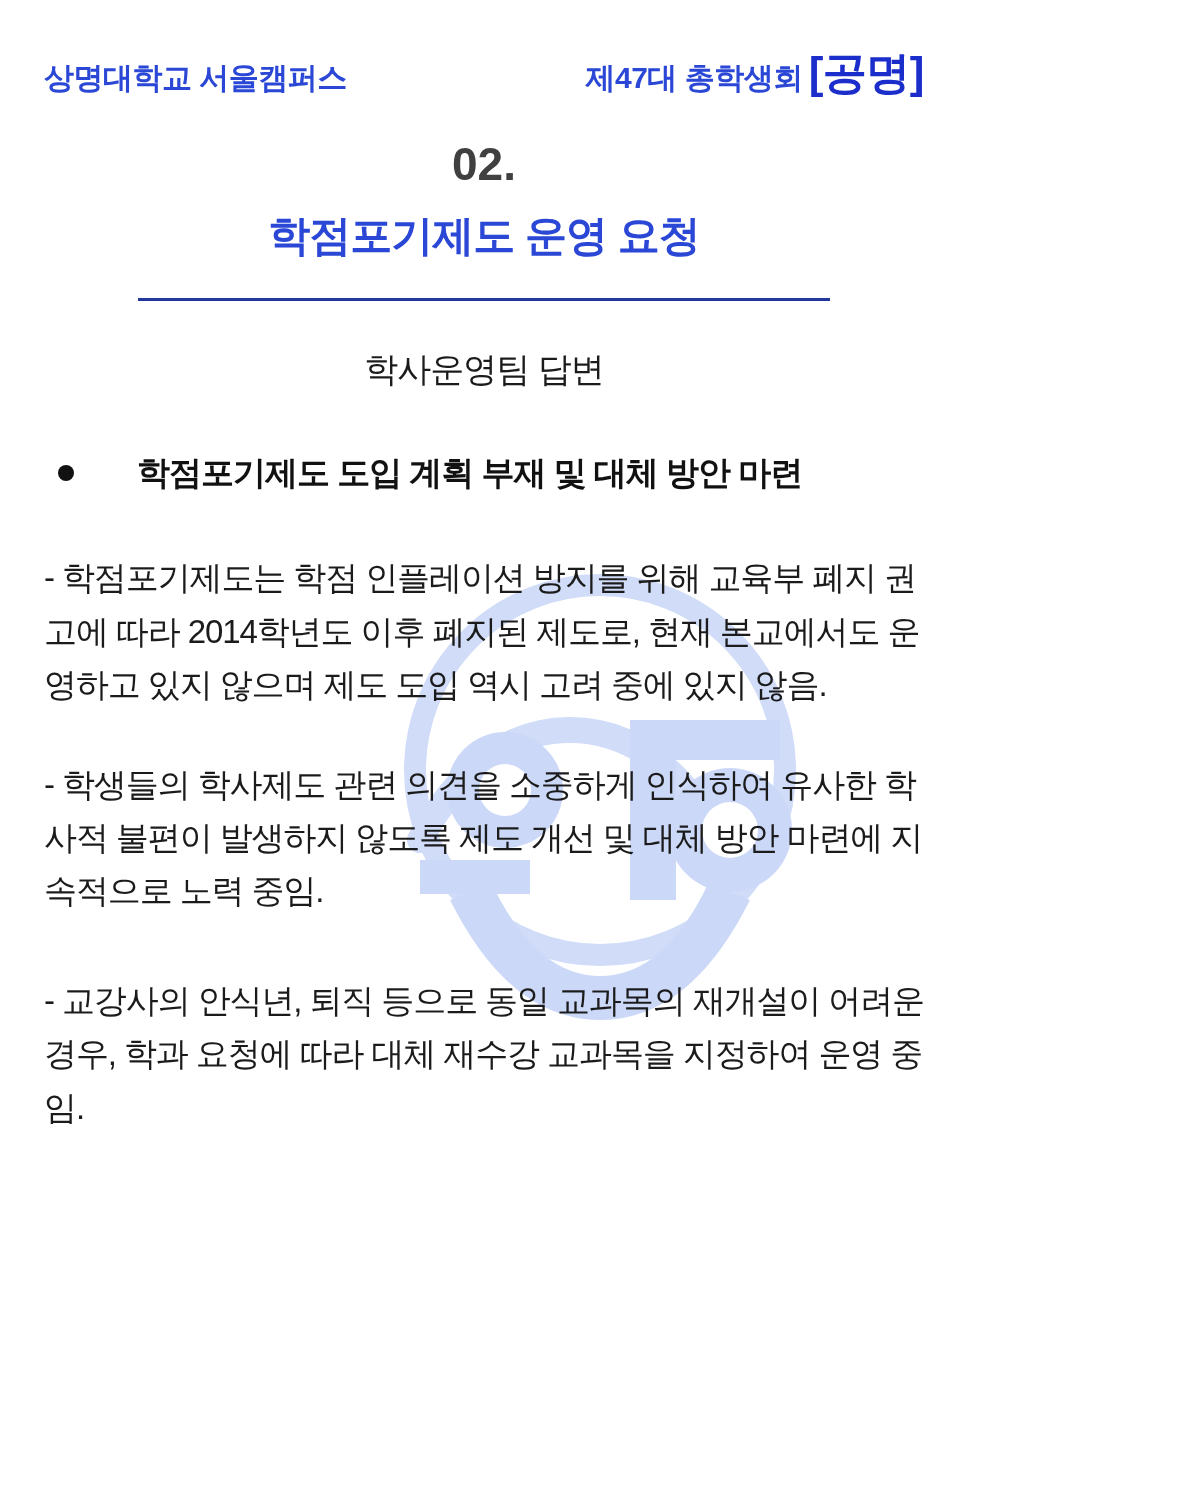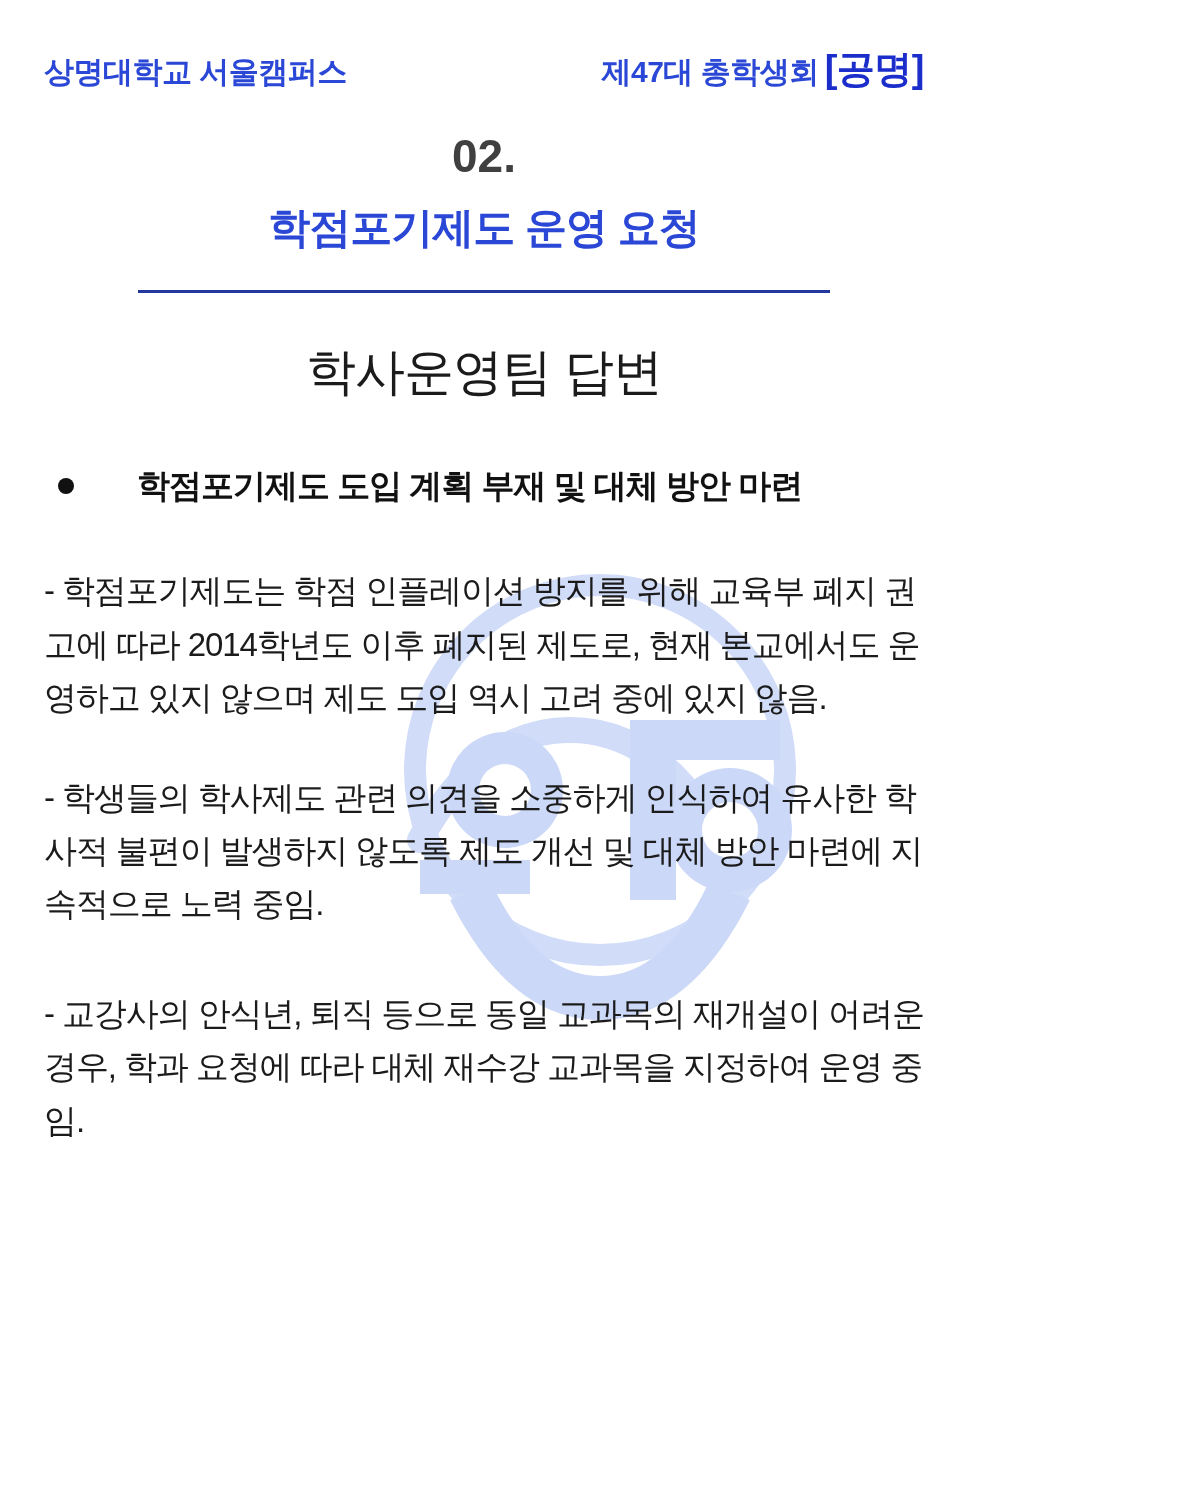--- a/index.html
+++ b/index.html
@@ -52,21 +52,21 @@
   }
   .header-right {
     font-size: 30px;
     font-weight: bold;
     color: #2b47d6;
     letter-spacing: -0.5px;
     white-space: nowrap;
   }
   .header-right .brand {
     color: #1b2ecb;
-    font-size: 38px;
+    font-size: 44px;
     font-weight: bold;
     margin-left: 6px;
   }
 
   
   .title-block {
     text-align: center;
     margin-top: 36px;
   }
   .title-number {
@@ -84,21 +84,21 @@
   }
   .divider {
     height: 3px;
     background: #22389e;
     margin: 34px 94px 0 94px;
   }
 
   
   .section-heading {
     text-align: center;
-    font-size: 50px;
+    font-size: 34px;
     color: #1b1b1b;
     margin-top: 46px;
     letter-spacing: -1px;
   }
 
   .bullet-row {
     display: flex;
     align-items: flex-start;
     margin-top: 58px;
     padding-left: 14px;

